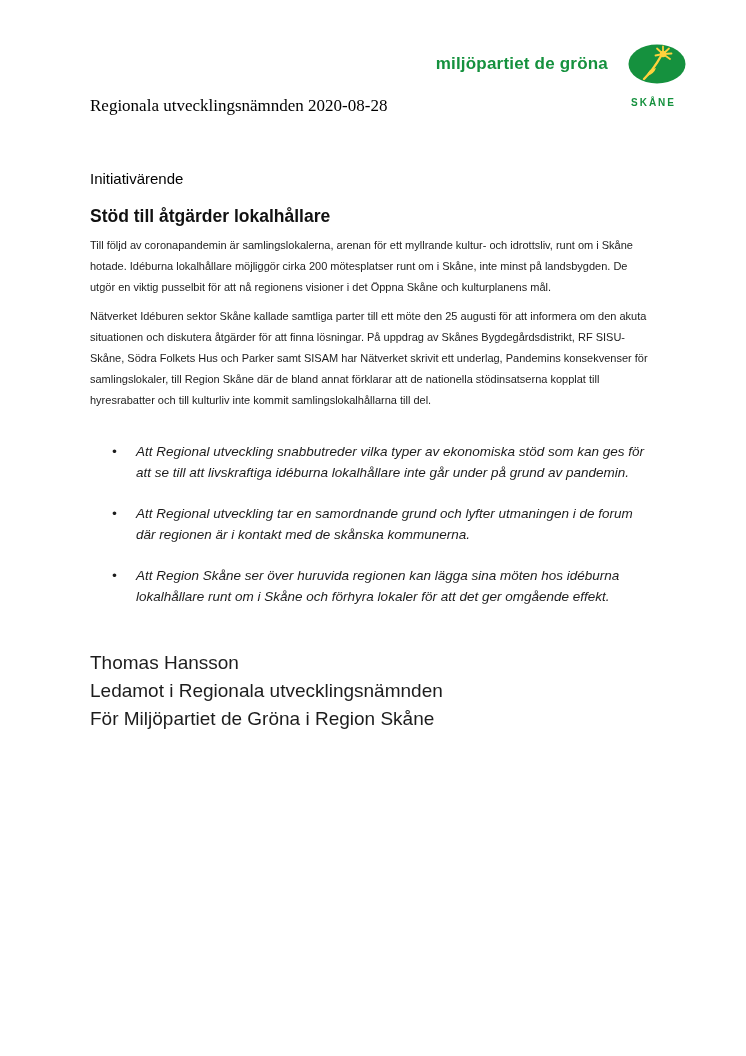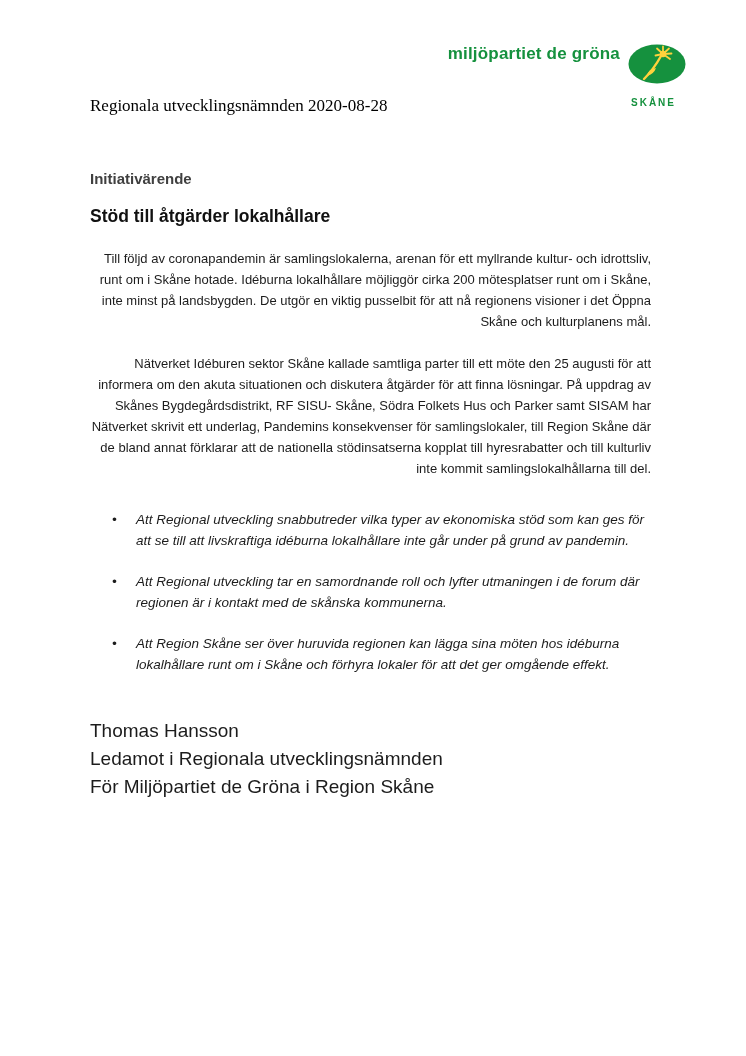--- a/index.html
+++ b/index.html
@@ -15,22 +15,23 @@
   }
   
   .logo {
     position: absolute;
     top: 44px;
     right: 60px;
     width: 260px;
   }
   .logo-row {
     display: flex;
+    align-items: center;
     justify-content: flex-end;
-    gap: 8px;
+    gap: 20px;
   }
   .brand-text {
     color: #15913e;
     font-weight: bold;
     font-size: 17px;
     letter-spacing: 0.2px;
     white-space: nowrap;
   }
   .region-text {
     text-align: right;
@@ -47,34 +48,33 @@
   }
   .date-line {
     padding-top: 96px;
     font-family: "Liberation Serif", serif;
     font-size: 17px;
     color: #000;
   }
   .heading-1 {
     margin-top: 54px;
     font-size: 15px;
-    font-weight: bold;
-    color: #404040;
+    font-weight: normal;
+    color: #000000;
   }
   .heading-2 {
     margin-top: 19px;
     font-size: 17.5px;
     font-weight: bold;
     color: #111;
   }
   .body-p {
-    margin-top: 21px;
-    font-size: 13px;
+    margin-top: 8px;
+    font-size: 11px;
     line-height: 21px;
-    text-align: right;
   }
   .italic { }
   .bullet-list {
     list-style: none;
     margin-top: 30px;
     font-style: italic;
   }
   .bullet-item {
     position: relative;
     padding-left: 46px;
@@ -130,21 +130,21 @@
     <h2 class="heading-1">Initiativärende</h2>
     <h1 class="heading-2">Stöd till åtgärder lokalhållare</h1>
 
     <p class="body-p">Till följd av coronapandemin är samlingslokalerna, arenan för ett myllrande kultur- och idrottsliv, runt om i Skåne hotade. Idéburna lokalhållare möjliggör cirka 200 mötesplatser runt om i Skåne, inte minst på landsbygden. De utgör en viktig pusselbit för att nå regionens visioner i det Öppna Skåne och kulturplanens mål.</p>
 
     <p class="body-p"><span>Nätverket Idéburen sektor Skåne kallade samtliga parter till ett möte den 25 augusti för att informera om den akuta situationen och diskutera åtgärder för att finna lösningar. På uppdrag av Skånes Bygdegårdsdistrikt, RF SISU- Skåne, Södra Folkets Hus och Parker samt SISAM har Nätverket skrivit ett underlag, </span><span class="italic">Pandemins konsekvenser för samlingslokaler</span><span>, till Region Skåne där de bland annat förklarar att de nationella stödinsatserna kopplat till hyresrabatter och till kulturliv inte kommit samlingslokalhållarna till del.</span></p>
 
 
     <ul class="bullet-list">
       <li class="bullet-item">Att Regional utveckling snabbutreder vilka typer av ekonomiska stöd som kan ges för att se till att livskraftiga idéburna lokalhållare inte går under på grund av pandemin.</li>
-      <li class="bullet-item">Att Regional utveckling tar en samordnande roll och lyfter utmaningen i de forum där regionen är i kontakt med de skånska kommunerna.</li>
+      <li class="bullet-item">Att Regional utveckling tar en samordnande grund och lyfter utmaningen i de forum där regionen är i kontakt med de skånska kommunerna.</li>
       <li class="bullet-item">Att Region Skåne ser över huruvida regionen kan lägga sina möten hos idéburna lokalhållare runt om i Skåne och förhyra lokaler för att det ger omgående effekt.</li>
     </ul>
 
     <div class="signature">
       <p>Thomas Hansson</p>
       <p>Ledamot i Regionala utvecklingsnämnden</p>
       <p>För Miljöpartiet de Gröna i Region Skåne</p>
     </div>
   </div>
 

